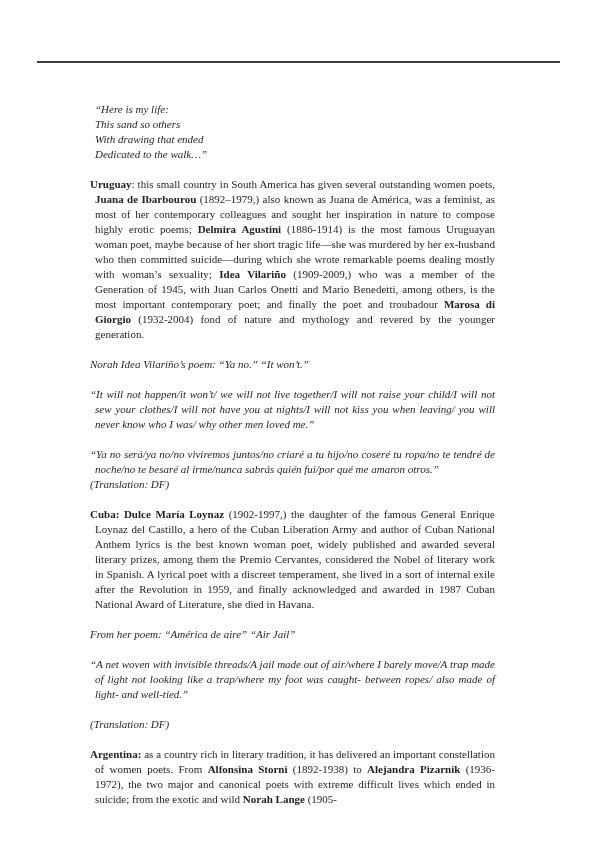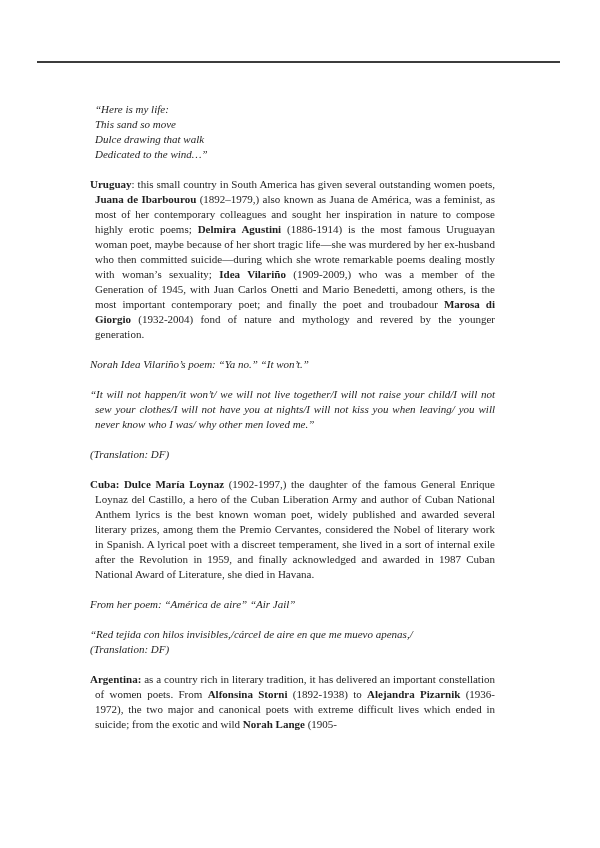--- a/index.html
+++ b/index.html
@@ -45,42 +45,45 @@
   .stanza, .caption, .quote { font-style: italic; }
   b { font-weight: 700; }
 </style>
 </head>
 <body>
 
 <div class="rule"></div>
 <main class="content" id="doc">
     <div class="block stanza">
       <div class="line"><span>“Here is my life:</span></div>
-      <div class="line"><span>This sand so move</span></div>
-      <div class="line"><span>Dulce drawing that walk</span></div>
-      <div class="line"><span>Dedicated to the wind…”</span></div>
+      <div class="line"><span>This sand so others</span></div>
+      <div class="line"><span>With drawing that ended</span></div>
+      <div class="line"><span>Dedicated to the walk…”</span></div>
     </div>
     <div class="block para">
       <div class="line"><b>Uruguay</b><span>: this small country in South America has given several outstanding women poets, </span><b>Juana de Ibarbourou</b><span> (1892–1979,) also known as Juana de América, was a feminist, as most of her contemporary colleagues and sought her inspiration in nature to compose highly erotic poems; </span><b>Delmira Agustini</b><span> (1886-1914) is the most famous Uruguayan woman poet, maybe because of her short tragic life—she was murdered by her ex-husband who then committed suicide—during which she wrote remarkable poems dealing mostly with woman’s sexuality; </span><b>Idea Vilariño</b><span> (1909-2009,) who was a member of the Generation of 1945, with Juan Carlos Onetti and Mario Benedetti, among others, is the most important contemporary poet; and finally the poet and troubadour </span><b>Marosa di Giorgio</b><span> (1932-2004) fond of nature and mythology and revered by the younger generation.</span></div>
     </div>
     <div class="block caption">
       <div class="line"><span>Norah Idea Vilariño’s poem: “Ya no.” “It won’t.”</span></div>
     </div>
     <div class="block quote">
       <div class="line"><span>“It will not happen/it won’t/ we will not live together/I will not raise your child/I will not sew your clothes/I will not have you at nights/I will not kiss you when leaving/ you will never know who I was/ why other men loved me.”</span></div>
     </div>
     <div class="block quote">
+      <div class="line"><span>“Ya no será/ya no/no viviremos juntos/no criaré a tu hijo/no coseré tu ropa/no te tendré de noche/no te besaré al irme/nunca sabrás quién fui/por qué me amaron otros.”</span></div>
       <div class="line"><span>(Translation: DF)</span></div>
     </div>
     <div class="block para">
       <div class="line"><b>Cuba: Dulce María Loynaz</b><span> (1902-1997,) the daughter of the famous General Enrique Loynaz del Castillo, a hero of the Cuban Liberation Army and author of Cuban National Anthem lyrics is the best known woman poet, widely published and awarded several literary prizes, among them the Premio Cervantes, considered the Nobel of literary work in Spanish. A lyrical poet with a discreet temperament, she lived in a sort of internal exile after the Revolution in 1959, and finally acknowledged and awarded in 1987 Cuban National Award of Literature, she died in Havana.</span></div>
     </div>
     <div class="block caption">
       <div class="line"><span>From her poem: “América de aire” “Air Jail”</span></div>
     </div>
     <div class="block quote">
-      <div class="line"><span>“Red tejida con hilos invisibles,/cárcel de aire en que me muevo apenas,/</span></div>
+      <div class="line"><span>“A net woven with invisible threads/A jail made out of air/where I barely move/A trap made of light not looking like a trap/where my foot was caught- between ropes/ also made of light- and well-tied.”</span></div>
+    </div>
+    <div class="block quote">
       <div class="line"><span>(Translation: DF)</span></div>
     </div>
     <div class="block para">
       <div class="line"><b>Argentina:</b><span> as a country rich in literary tradition, it has delivered an important constellation of women poets. From </span><b>Alfonsina Storni</b><span> (1892-1938) to </span><b>Alejandra Pizarnik</b><span> (1936-1972), the two major and canonical poets with extreme difficult lives which ended in suicide; from the exotic and wild </span><b>Norah Lange</b><span> (1905-</span></div>
     </div>
   </main>
 
 </body></html>

